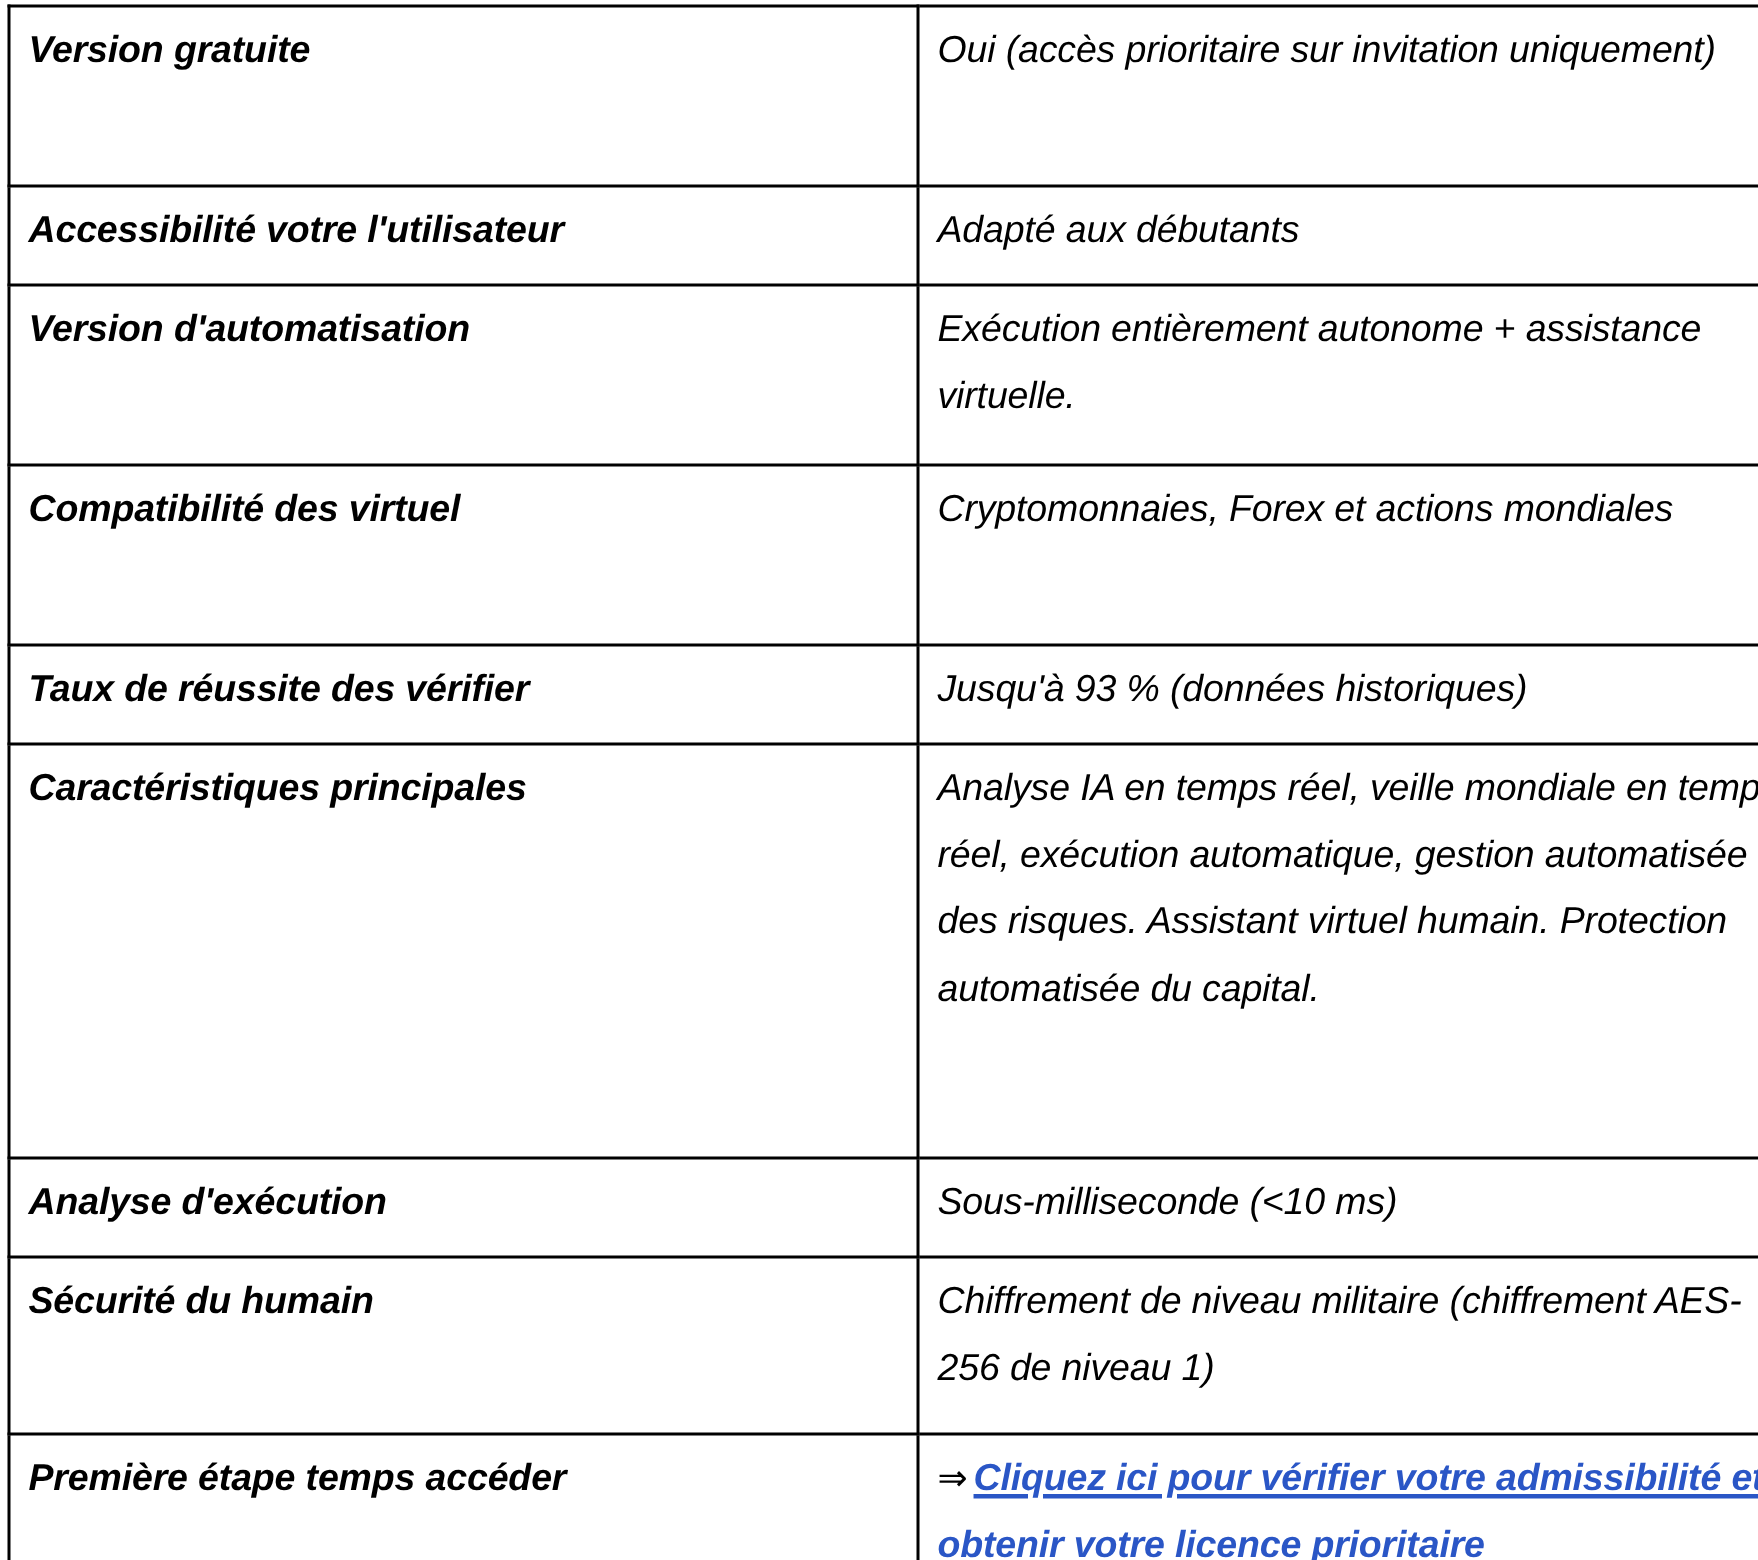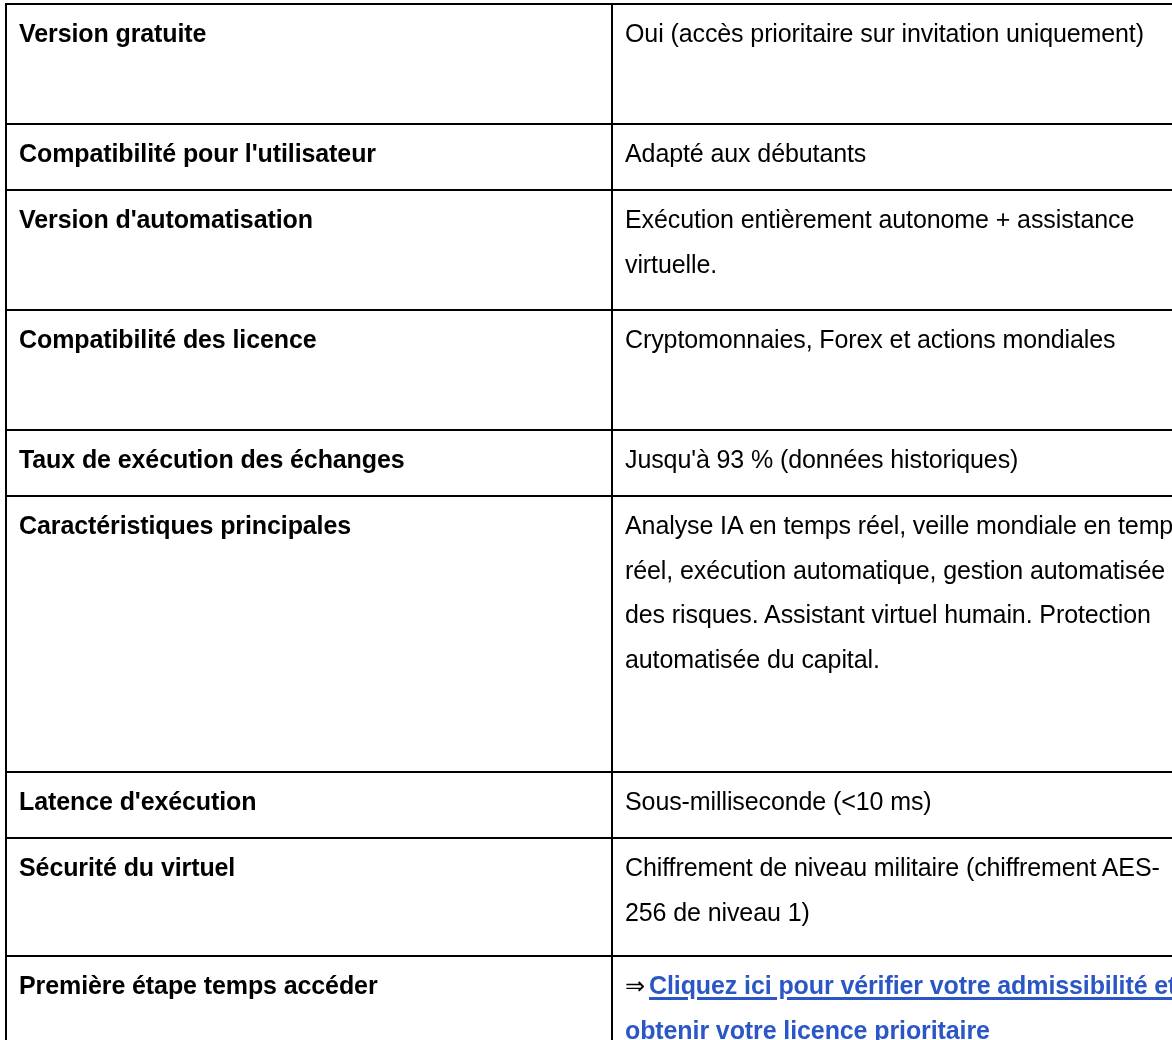--- a/index.html
+++ b/index.html
@@ -33,20 +33,21 @@
     background: #ffffff;
   }
 
   .spec-table td {
     border: 2px solid #000000;
     padding: 6px 12px 10px 12px;
     vertical-align: top;
     font-size: 25px;
     line-height: 1.78;
     letter-spacing: -0.1px;
+    font-style: italic;
   }
 
   .col-label {
     width: 580px;
     font-weight: bold;
   }
 
   .col-value {
     width: 574px;
     font-weight: normal;
@@ -102,75 +103,75 @@
         <td class="col-label">
           <span class="cell-text">Version gratuite</span>
         </td>
         <td class="col-value">
           <span class="cell-text">Oui (accès prioritaire sur invitation uniquement)</span>
         </td>
       </tr>
 
       <tr class="r1">
         <td class="col-label">
-          <span class="cell-text">Compatibilité pour l'utilisateur</span>
+          <span class="cell-text">Accessibilité votre l'utilisateur</span>
         </td>
         <td class="col-value">
           <span class="cell-text">Adapté aux débutants</span>
         </td>
       </tr>
 
       <tr class="r2">
         <td class="col-label">
           <span class="cell-text">Version d'automatisation</span>
         </td>
         <td class="col-value">
           <span class="cell-text">Exécution entièrement autonome + assistance virtuelle.</span>
         </td>
       </tr>
 
       <tr class="r3">
         <td class="col-label">
-          <span class="cell-text">Compatibilité des licence</span>
+          <span class="cell-text">Compatibilité des virtuel</span>
         </td>
         <td class="col-value">
           <span class="cell-text">Cryptomonnaies, Forex et actions mondiales</span>
         </td>
       </tr>
 
       <tr class="r4">
         <td class="col-label">
-          <span class="cell-text">Taux de exécution des échanges</span>
+          <span class="cell-text">Taux de réussite des vérifier</span>
         </td>
         <td class="col-value">
           <span class="cell-text">Jusqu'à 93 % (données historiques)</span>
         </td>
       </tr>
 
       <tr class="r5">
         <td class="col-label">
           <span class="cell-text">Caractéristiques principales</span>
         </td>
         <td class="col-value">
           <span class="cell-text">Analyse IA en temps réel, veille mondiale en temps réel, exécution automatique, gestion automatisée des risques. Assistant virtuel humain. Protection automatisée du capital.</span>
         </td>
       </tr>
 
       <tr class="r6">
         <td class="col-label">
-          <span class="cell-text">Latence d'exécution</span>
+          <span class="cell-text">Analyse d'exécution</span>
         </td>
         <td class="col-value">
           <span class="cell-text">Sous-milliseconde (&lt;10 ms)</span>
         </td>
       </tr>
 
       <tr class="r7">
         <td class="col-label">
-          <span class="cell-text">Sécurité du virtuel</span>
+          <span class="cell-text">Sécurité du humain</span>
         </td>
         <td class="col-value">
           <span class="cell-text">Chiffrement de niveau militaire (chiffrement AES-256 de niveau 1)</span>
         </td>
       </tr>
 
       <tr class="r8">
         <td class="col-label">
           <span class="cell-text">Première étape temps accéder</span>
         </td>

